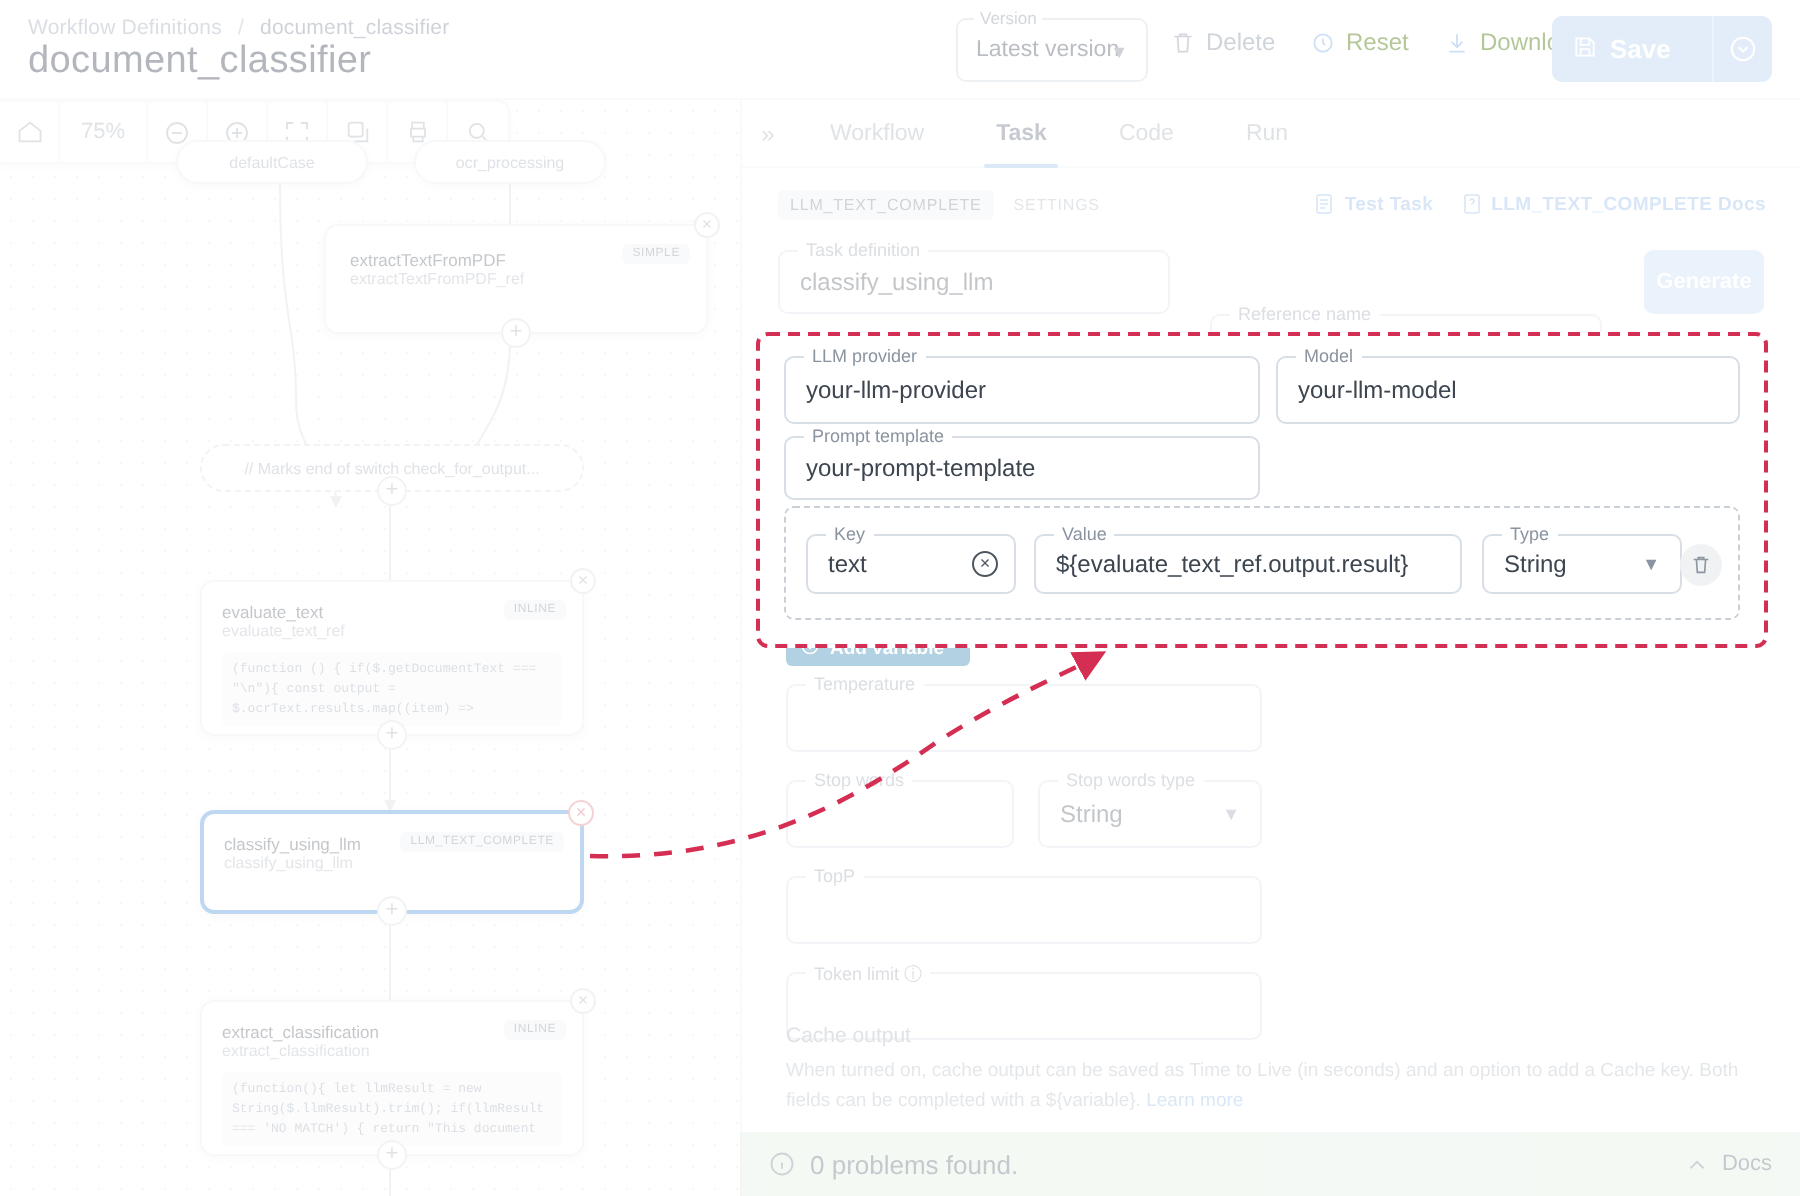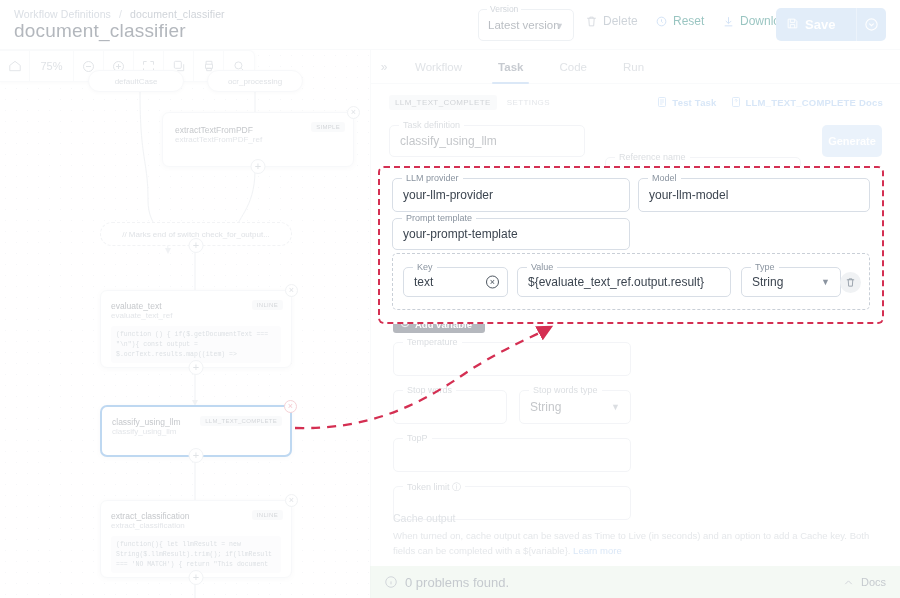--- a/index.html
+++ b/index.html
@@ -56,21 +56,21 @@
   .version-caret {
     position: absolute; right: 9px; top: 11px;
     font-size: 9px; color: #8b94a0;
   }
 
   .hdr-action {
     position: absolute; top: 14px;
     display: flex; align-items: center; gap: 5px;
     font-size: 12px; color: #8d9aa8;
   }
-  .hdr-action.blue { color: #0f766e; }
+  .hdr-action.blue { color: #4d7c0f; }
   .hdr-action .ic { display: inline-flex; }
 
   .save-btn {
     position: absolute; right: 14px; top: 8px;
     width: 80px; height: 33px;
     background: #bcd6f2; border-radius: 5px 0 0 5px;
     display: flex; align-items: center; gap: 6px;
     padding-left: 10px;
     color: #ffffff; font-size: 13px; font-weight: 600;
   }
@@ -245,21 +245,21 @@
     position: absolute; right: 8px; top: 50%; transform: translateY(-50%);
     width: 13px; height: 13px; border-radius: 50%;
     border: 1.3px solid #4d5660;
     display: flex; align-items: center; justify-content: center;
     font-size: 9px; color: #4d5660; line-height: 1;
   }
 
   .addvar-btn {
     position: absolute; left: 392px; top: 315px;
     width: 92px; height: 18px; border-radius: 3px;
-    background: #0f172a; color: #fff;
+    background: #0369a1; color: #fff;
     display: flex; align-items: center; gap: 5px; padding-left: 7px;
     font-size: 9.5px; font-weight: 600;
   }
 
   .cache-block { position: absolute; left: 392px; top: 512px; width: 484px; }
   .cache-title { font-size: 10.5px; color: #98a2ae; font-weight: 400; }
   .cache-desc { margin-top: 5px; font-size: 9.5px; color: #a9b2bc; line-height: 1.55; }
   .cache-desc .lm { color: #86b2e6; }
 
   .statusbar {

